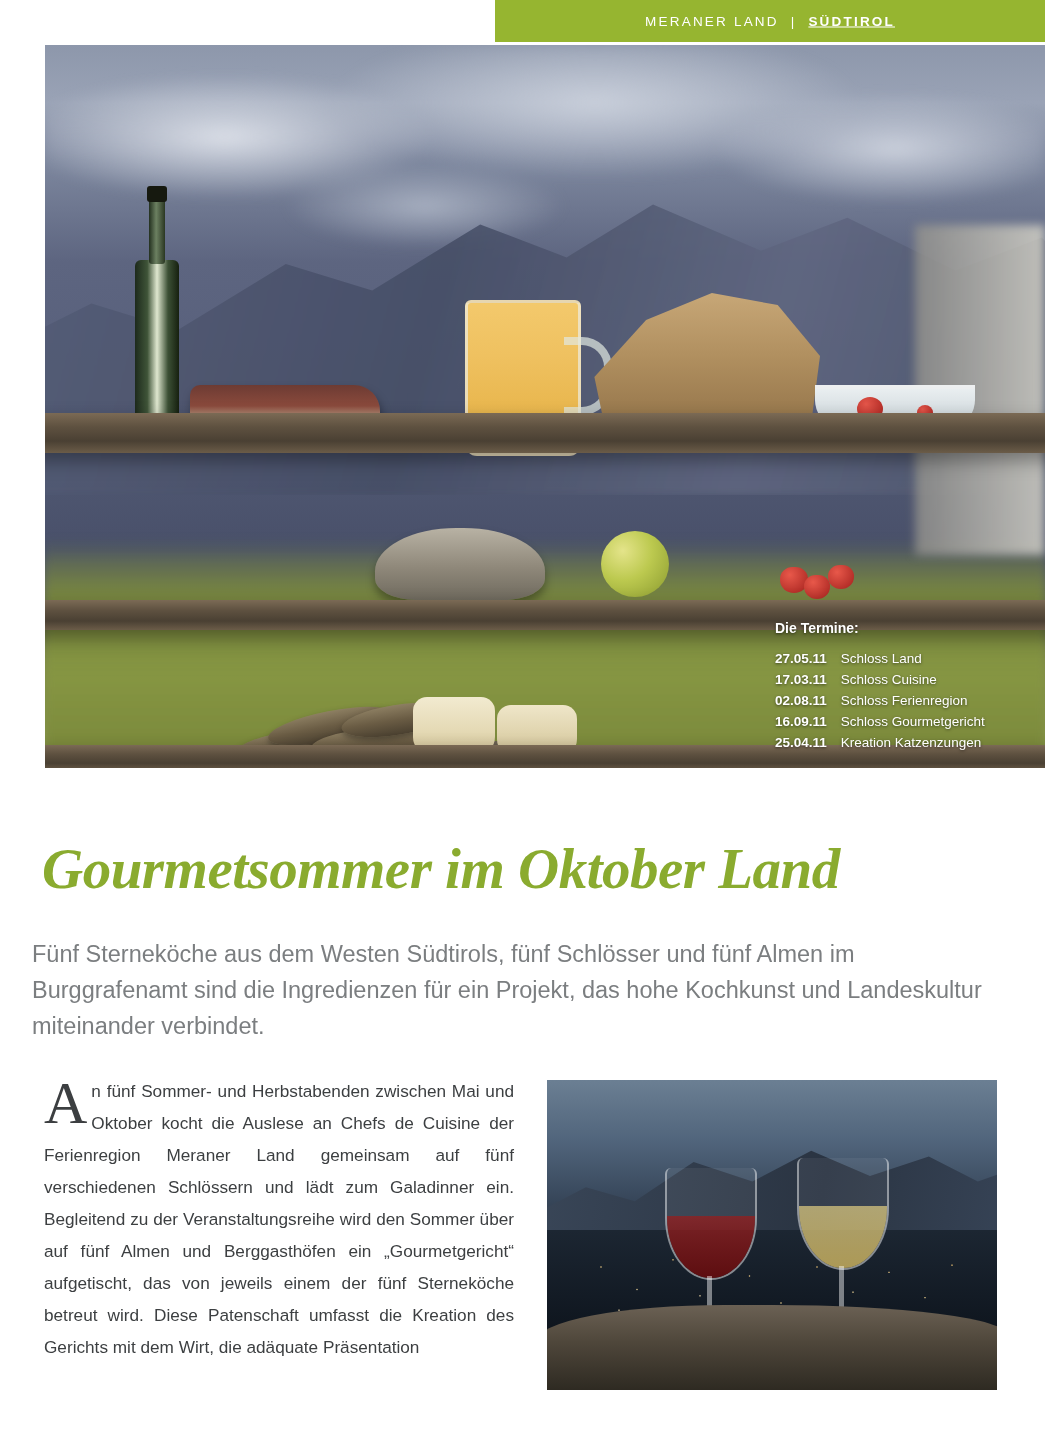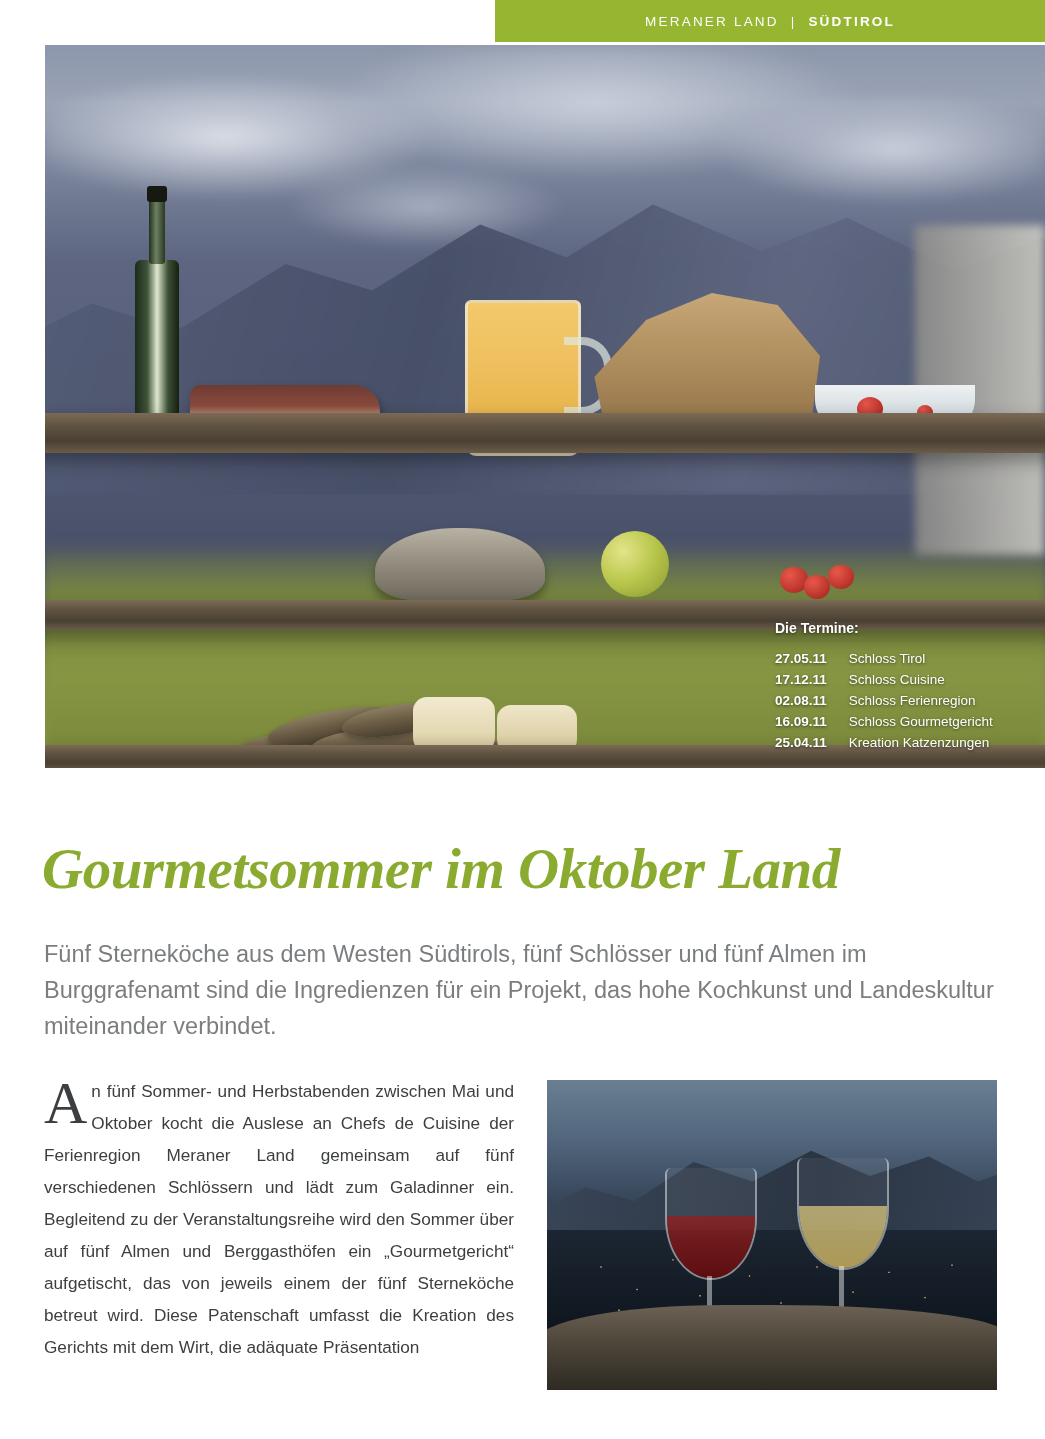--- a/index.html
+++ b/index.html
@@ -33,20 +33,21 @@
     font-size: 13.5px;
     letter-spacing: 2.2px;
     white-space: nowrap;
   }
   .header-text .sep {
     color: #ffffff;
     padding: 0 6px;
   }
   .header-text .bold {
     font-weight: bold;
+    text-decoration: underline;
   }
 
   
   .hero {
     position: absolute;
     top: 45px;
     left: 45px;
     width: 1000px;
     height: 723px;
     overflow: hidden;
@@ -237,21 +238,21 @@
     margin-bottom: 12px;
   }
   .termine table { border-collapse: collapse; }
   .termine td {
     font-size: 13.5px;
     padding: 3px 0;
     vertical-align: top;
   }
   .termine td.date {
     font-weight: bold;
-    padding-right: 22px;
+    padding-right: 14px;
     white-space: nowrap;
   }
   .termine td.place { white-space: nowrap; }
 
   
   .headline {
     position: absolute;
     left: 42px;
     top: 798px;
     width: 970px;
@@ -259,21 +260,21 @@
     font-style: italic;
     font-size: 57px;
     color: #8aab2f;
     letter-spacing: -0.5px;
     white-space: nowrap;
   }
 
   
   .standfirst {
     position: absolute;
-    left: 44px;
+    left: 32px;
     top: 912px;
     width: 950px;
     font-size: 23.5px;
     line-height: 36px;
     color: #7b7e80;
   }
 
   
   .body-col {
     position: absolute;
@@ -418,24 +419,24 @@
   <div class="obj knife2"></div>
 
   <div class="shelf shelf-3"></div>
 
   <div class="termine">
     <div class="termine-title">Die Termine:</div>
     <table>
       <tbody>
           <tr>
         <td class="date">27.05.11</td>
-        <td class="place">Schloss Tirol</td>
+        <td class="place">Schloss Land</td>
       </tr>
       <tr>
-        <td class="date">17.12.11</td>
+        <td class="date">17.03.11</td>
         <td class="place">Schloss Cuisine</td>
       </tr>
       <tr>
         <td class="date">02.08.11</td>
         <td class="place">Schloss Ferienregion</td>
       </tr>
       <tr>
         <td class="date">16.09.11</td>
         <td class="place">Schloss Gourmetgericht</td>
       </tr>

